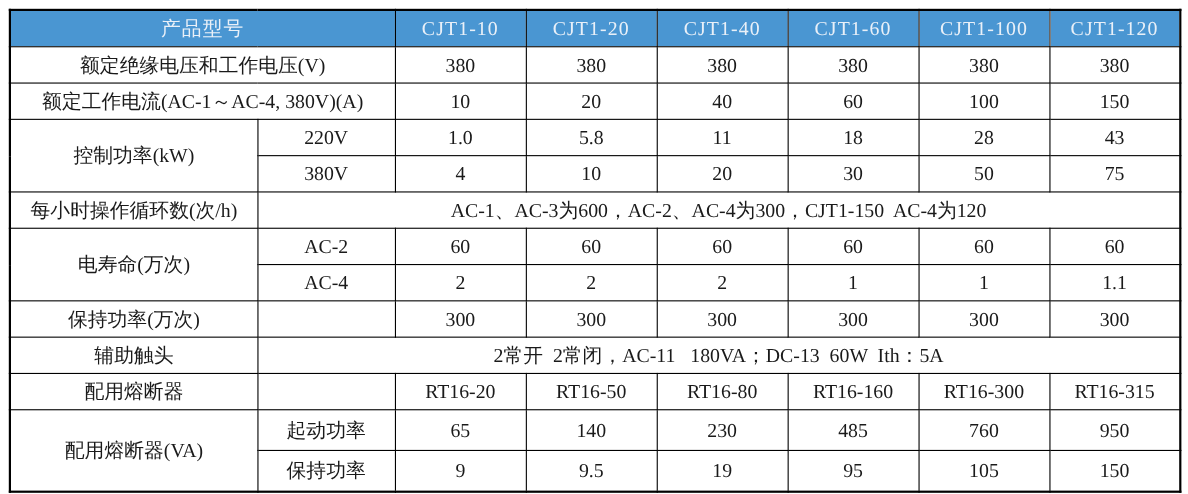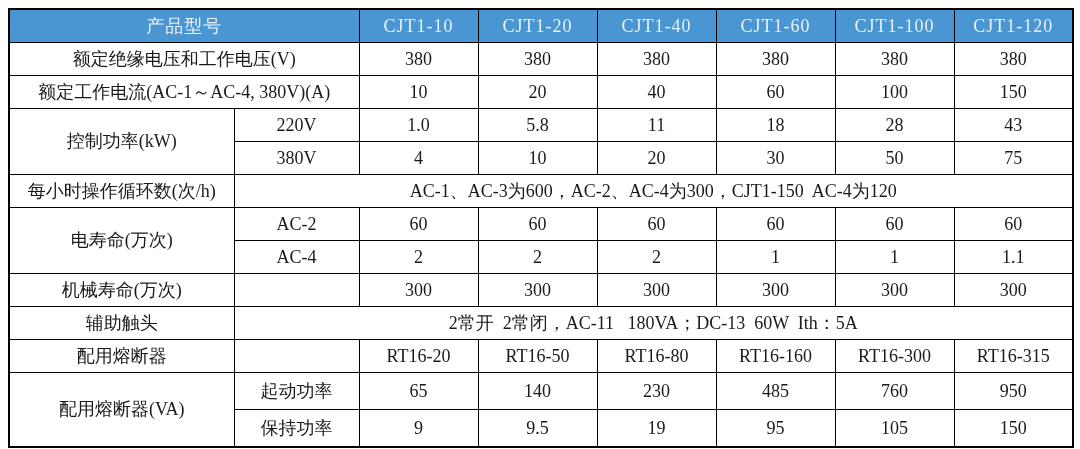--- a/index.html
+++ b/index.html
@@ -127,21 +127,21 @@
       <tr>
         <td>AC-4</td>
         <td>2</td>
         <td>2</td>
         <td>2</td>
         <td>1</td>
         <td>1</td>
         <td>1.1</td>
       </tr>
       <tr>
-        <td class="lbl">机械寿命(万次)</td>
+        <td class="lbl">保持功率(万次)</td>
         <td></td>
         <td>300</td>
         <td>300</td>
         <td>300</td>
         <td>300</td>
         <td>300</td>
         <td>300</td>
       </tr>
       <tr>
         <td class="lbl">辅助触头</td>

